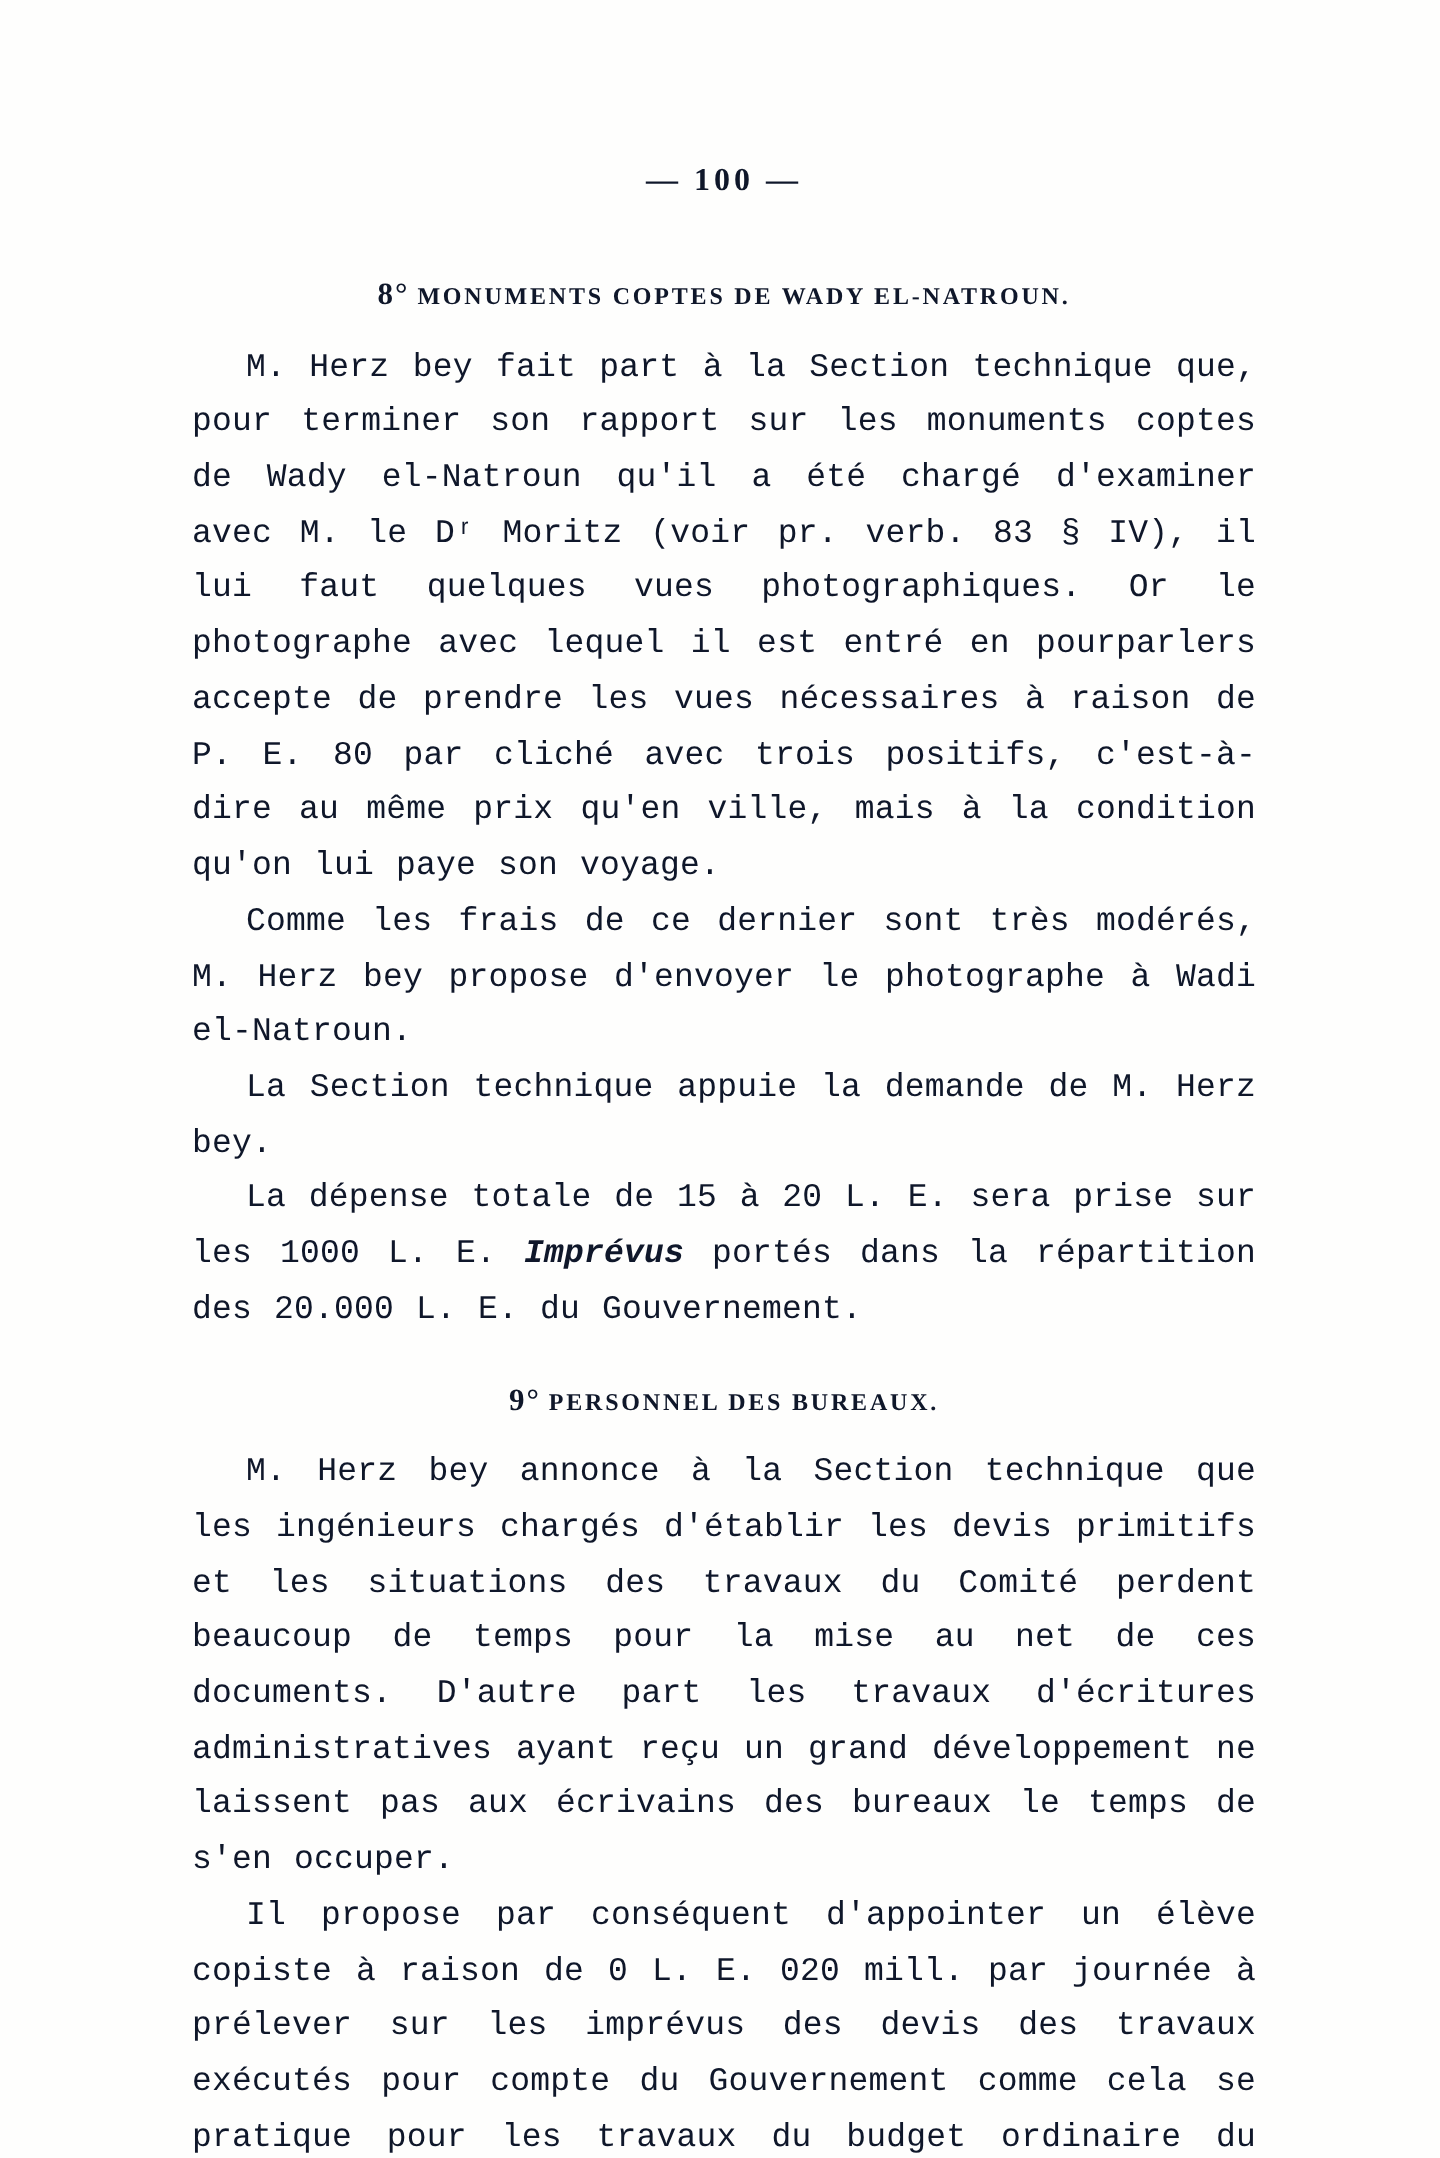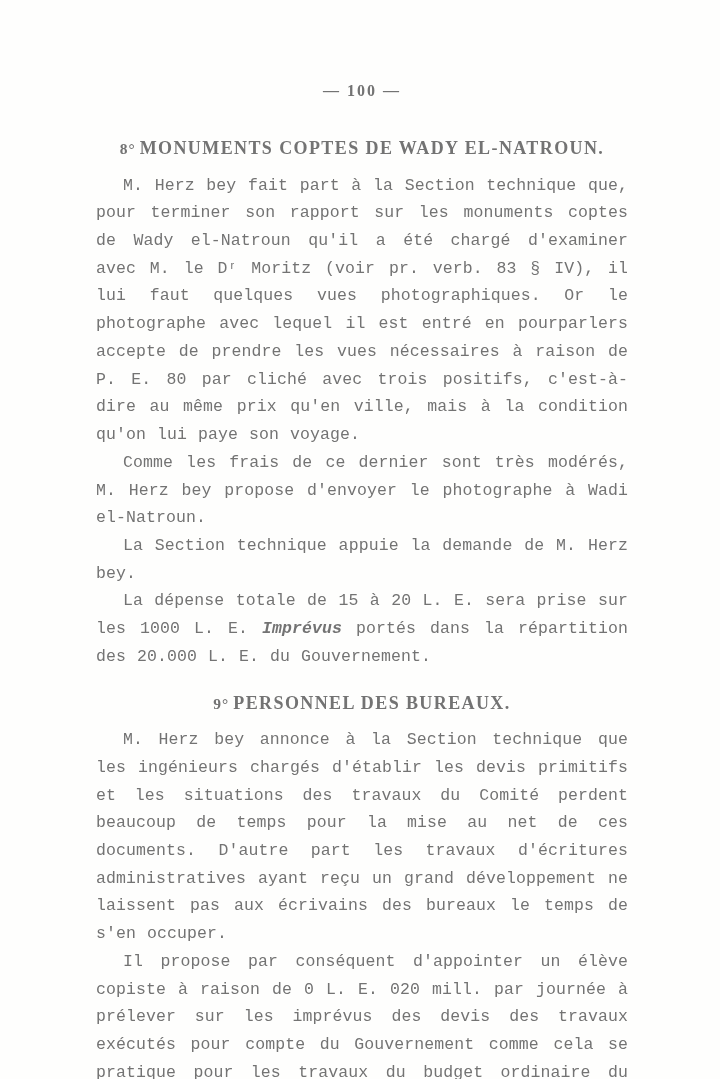--- a/index.html
+++ b/index.html
@@ -8,21 +8,21 @@
     background: #ffffff;
   }
   .page {
     position: relative;
     width: 720px;
     height: 1079px;
     box-sizing: border-box;
     background: #fefefd;
     padding: 82px 92px 0 96px;
     font-family: "Liberation Serif", "DejaVu Serif", serif;
-    color: #737373;
+    color: #0f172a;
     overflow: hidden;
   }
   .page-number {
     text-align: center;
     font-size: 16px;
     font-weight: bold;
     letter-spacing: 2px;
     margin: 0 0 38px 0;
   }
   .section {
@@ -32,21 +32,21 @@
     text-align: center;
     font-weight: bold;
     margin: 22px 0 12px 0;
     line-height: 1.2;
   }
   .heading-number {
     font-size: 15.5px;
     letter-spacing: 1px;
   }
   .heading-title {
-    font-size: 18px;
+    font-size: 12px;
     letter-spacing: 1.4px;
   }
   p.para {
     margin: 0;
     text-align: justify;
     text-indent: 27px;
     font-size: 16.5px;
     line-height: 1.68;
     letter-spacing: 0.1px;
     word-spacing: 1px;

